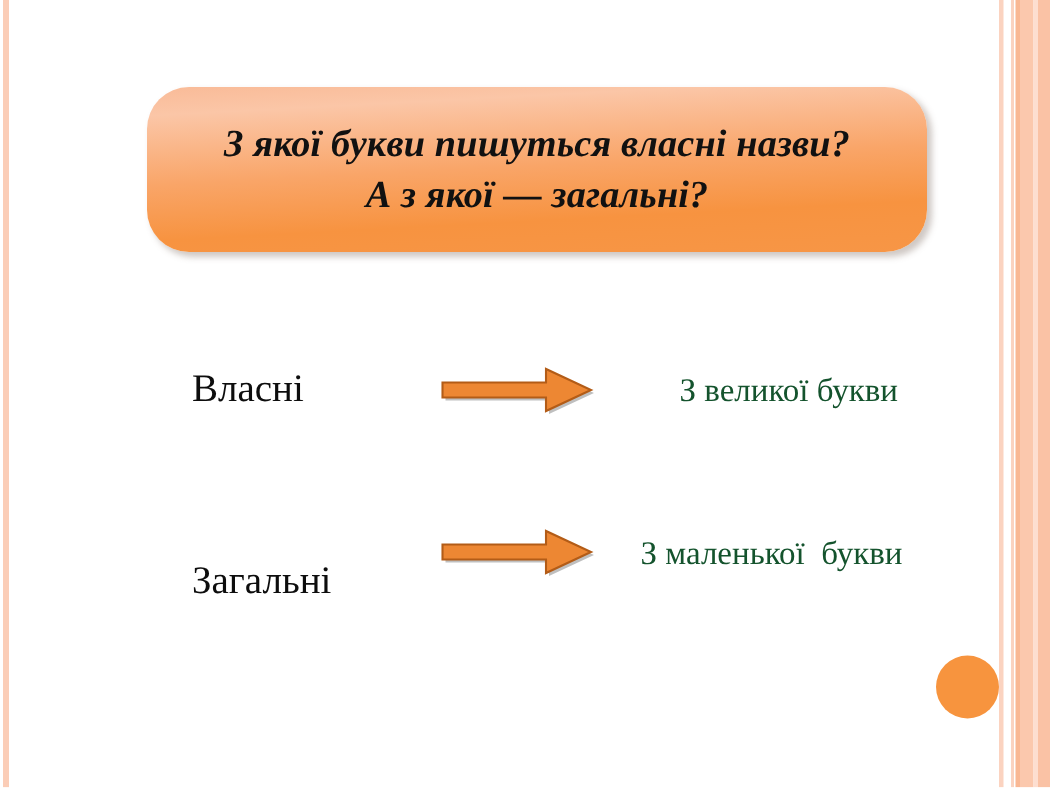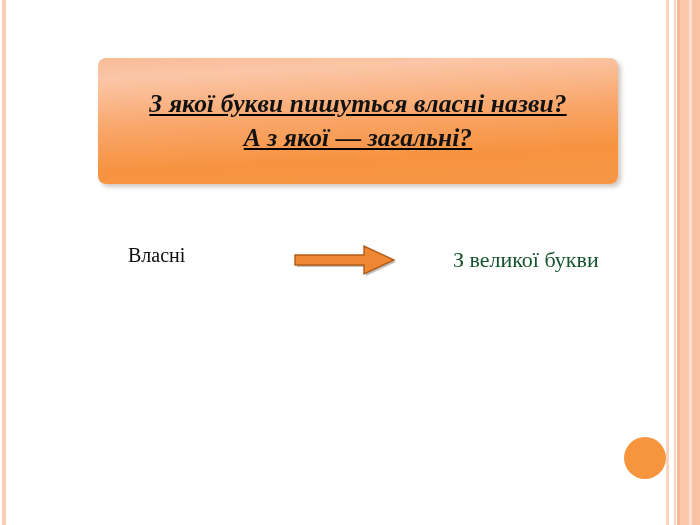--- a/index.html
+++ b/index.html
@@ -37,33 +37,32 @@
   .stripe-right-4 { left: 680px; width: 9px; background: #fbc8ad; }
   .stripe-right-5 { left: 689px; width: 3px; background: #fdded0; }
   .stripe-right-6 { left: 692px; width: 8px; background: #fac2a5; }
 
   
   #title-banner {
     position: absolute;
     left: 98px;
     top: 58px;
     width: 520px;
-    height: 126px;
-    border-radius: 8px;
+    height: 110px;
+    border-radius: 28px;
     background: linear-gradient(177deg,
                   #f9bb98 0%,
                   #fbc6a7 14%,
                   #f9a568 48%,
                   #f79340 75%,
                   #f79646 100%);
     box-shadow: 3px 3px 4px rgba(130,110,100,0.38);
     display: flex;
     align-items: center;
     justify-content: center;
-    text-decoration: underline;
   }
   #title-text {
     font-family: "Liberation Serif", "DejaVu Serif", serif;
     font-style: italic;
     font-weight: bold;
     font-size: 25.5px;
     line-height: 1.32;
     color: #111111;
     text-align: center;
     white-space: pre-line;
@@ -76,21 +75,21 @@
     left: 0;
     width: 700px;
     height: 60px;
   }
   #row-1 { top: 232px; }
   #row-2 { top: 348px; }
 
   .term-label {
     position: absolute;
     font-family: "Liberation Serif", "DejaVu Serif", serif;
-    font-size: 20px;
+    font-size: 26px;
     color: #0d0d0d;
     white-space: nowrap;
   }
   #row-1 .term-label { left: 128px; top: 12px; }
   #row-2 .term-label { left: 128px; top: 24px; }
 
   .result-label {
     position: absolute;
     font-family: "Liberation Serif", "DejaVu Serif", serif;
     font-size: 22px;
@@ -147,16 +146,30 @@
         <g transform="translate(2,2)">
           <path d="M0 9 L69 9 L69 0 L99 14 L69 28 L69 19 L0 19 Z" fill="#000000" opacity="0.25" transform="translate(2,2)"></path>
           <path d="M0 9 L69 9 L69 0 L99 14 L69 28 L69 19 L0 19 Z" fill="#ed8733" stroke="#b35c17" stroke-width="1.4" stroke-linejoin="miter"></path>
         </g>
       </svg>
     </div>
 
     <div class="result-label">З великої букви</div>
   </div>
 
+  <div class="row" id="row-2">
+    <div class="term-label">Загальні</div>
+
+    <div class="arrow-wrap">
+      <svg viewBox="0 0 104 32" xmlns="http://www.w3.org/2000/svg">
+        <g transform="translate(2,2)">
+          <path d="M0 9 L69 9 L69 0 L99 14 L69 28 L69 19 L0 19 Z" fill="#000000" opacity="0.25" transform="translate(2,2)"></path>
+          <path d="M0 9 L69 9 L69 0 L99 14 L69 28 L69 19 L0 19 Z" fill="#ed8733" stroke="#b35c17" stroke-width="1.4" stroke-linejoin="miter"></path>
+        </g>
+      </svg>
+    </div>
+
+    <div class="result-label">З маленької  букви</div>
+  </div>
 
   <div id="corner-circle"></div>
 
 </div>
 
 </body></html>

